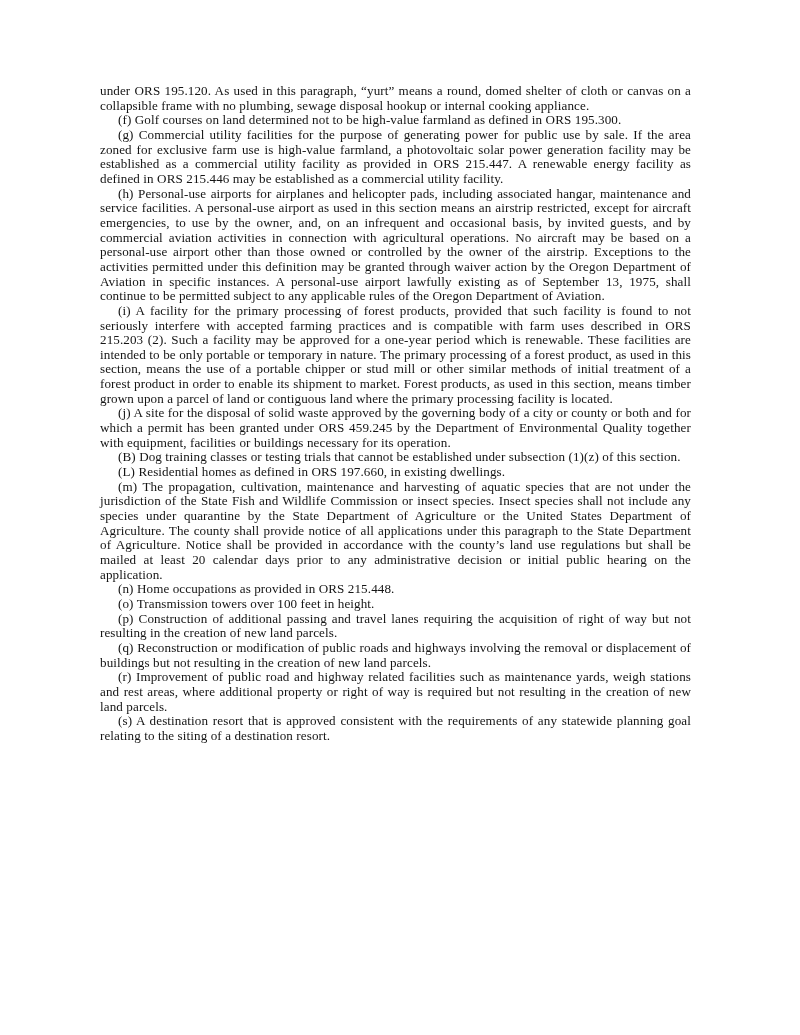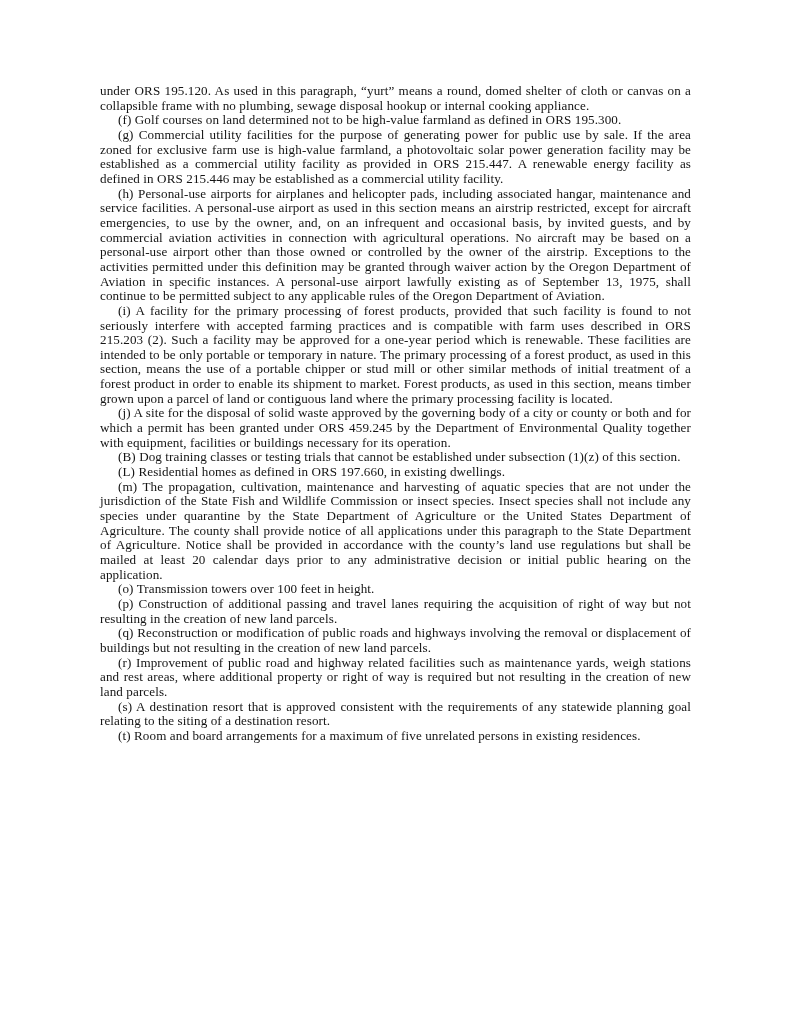--- a/index.html
+++ b/index.html
@@ -51,20 +51,21 @@
   <div class="content" id="paragraphs">
       <p class="para">under ORS 195.120. As used in this paragraph, “yurt” means a round, domed shelter of cloth or canvas on a collapsible frame with no plumbing, sewage disposal hookup or internal cooking appliance.</p>
       <p class="para indent">(f) Golf courses on land determined not to be high-value farmland as defined in ORS 195.300.</p>
       <p class="para indent">(g) Commercial utility facilities for the purpose of generating power for public use by sale. If the area zoned for exclusive farm use is high-value farmland, a photovoltaic solar power generation facility may be established as a commercial utility facility as provided in ORS 215.447. A renewable energy facility as defined in ORS 215.446 may be established as a commercial utility facility.</p>
       <p class="para indent">(h) Personal-use airports for airplanes and helicopter pads, including associated hangar, maintenance and service facilities. A personal-use airport as used in this section means an airstrip restricted, except for aircraft emergencies, to use by the owner, and, on an infrequent and occasional basis, by invited guests, and by commercial aviation activities in connection with agricultural operations. No aircraft may be based on a personal-use airport other than those owned or controlled by the owner of the airstrip. Exceptions to the activities permitted under this definition may be granted through waiver action by the Oregon Department of Aviation in specific instances. A personal-use airport lawfully existing as of September 13, 1975, shall continue to be permitted subject to any applicable rules of the Oregon Department of Aviation.</p>
       <p class="para indent">(i) A facility for the primary processing of forest products, provided that such facility is found to not seriously interfere with accepted farming practices and is compatible with farm uses described in ORS 215.203 (2). Such a facility may be approved for a one-year period which is renewable. These facilities are intended to be only portable or temporary in nature. The primary processing of a forest product, as used in this section, means the use of a portable chipper or stud mill or other similar methods of initial treatment of a forest product in order to enable its shipment to market. Forest products, as used in this section, means timber grown upon a parcel of land or contiguous land where the primary processing facility is located.</p>
       <p class="para indent">(j) A site for the disposal of solid waste approved by the governing body of a city or county or both and for which a permit has been granted under ORS 459.245 by the Department of Environmental Quality together with equipment, facilities or buildings necessary for its operation.</p>
       <p class="para indent">(B) Dog training classes or testing trials that cannot be established under subsection (1)(z) of this section.</p>
       <p class="para indent">(L) Residential homes as defined in ORS 197.660, in existing dwellings.</p>
       <p class="para indent">(m) The propagation, cultivation, maintenance and harvesting of aquatic species that are not under the jurisdiction of the State Fish and Wildlife Commission or insect species. Insect species shall not include any species under quarantine by the State Department of Agriculture or the United States Department of Agriculture. The county shall provide notice of all applications under this paragraph to the State Department of Agriculture. Notice shall be provided in accordance with the county’s land use regulations but shall be mailed at least 20 calendar days prior to any administrative decision or initial public hearing on the application.</p>
+      <p class="para indent">(n) Home occupations as provided in ORS 215.448.</p>
       <p class="para indent">(o) Transmission towers over 100 feet in height.</p>
       <p class="para indent">(p) Construction of additional passing and travel lanes requiring the acquisition of right of way but not resulting in the creation of new land parcels.</p>
       <p class="para indent">(q) Reconstruction or modification of public roads and highways involving the removal or displacement of buildings but not resulting in the creation of new land parcels.</p>
       <p class="para indent">(r) Improvement of public road and highway related facilities such as maintenance yards, weigh stations and rest areas, where additional property or right of way is required but not resulting in the creation of new land parcels.</p>
       <p class="para indent">(s) A destination resort that is approved consistent with the requirements of any statewide planning goal relating to the siting of a destination resort.</p>
       <p class="para indent">(t) Room and board arrangements for a maximum of five unrelated persons in existing residences.</p>
     </div>
   <div class="footer">
     <span>Enrolled Senate Bill 1154 (SB 1154-B)</span>
     <span>Page 15</span>

